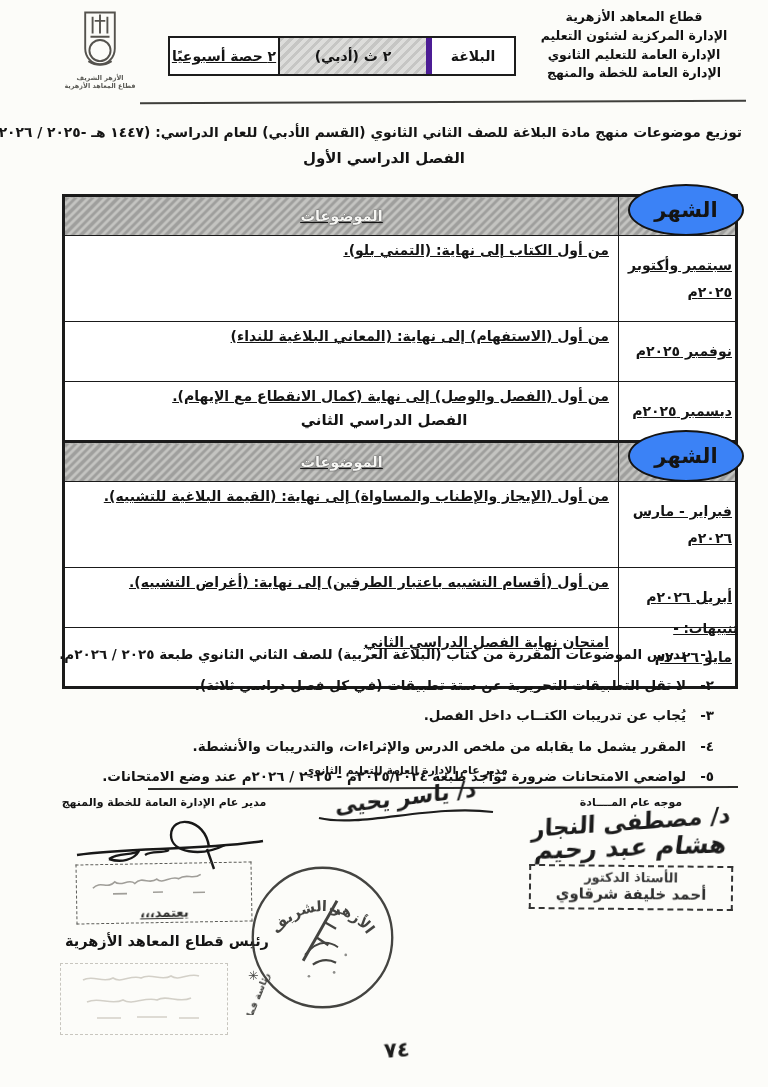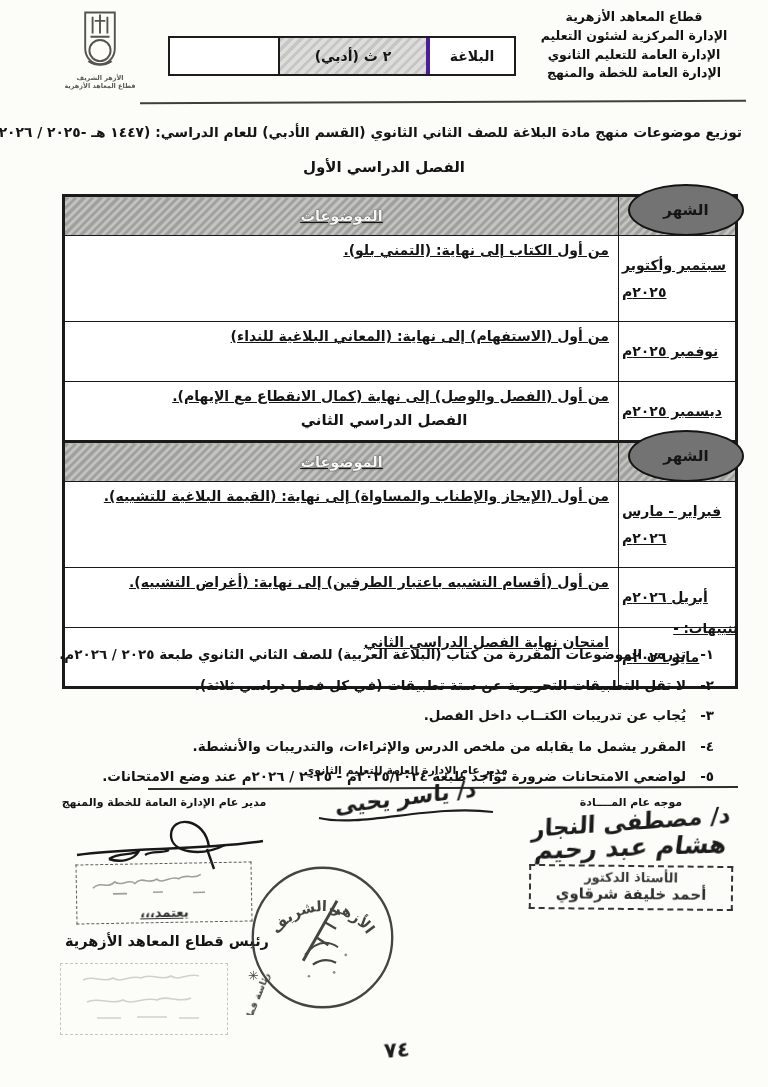--- a/index.html
+++ b/index.html
@@ -6,46 +6,46 @@
   *{box-sizing:border-box;font-family:"DejaVu Sans",sans-serif;}
   .page{position:relative;width:768px;height:1087px;margin:0 auto;background:#fcfcf9;overflow:hidden;color:#141414;direction:rtl;}
 
   
   .org-block{position:absolute;top:8px;left:508px;width:252px;text-align:center;font-weight:bold;font-size:12.5px;line-height:1.5;color:#101010;}
   .logo{position:absolute;top:8px;left:50px;width:100px;text-align:center;}
   .logo svg{display:block;margin:0 auto;}
   .logo-cap{font-size:6.5px;font-weight:bold;color:#5a5a55;line-height:1.3;filter:blur(.2px);}
   .info-strip{position:absolute;top:36px;left:168px;width:348px;height:40px;border:2px solid #1c1c1c;display:flex;direction:rtl;background:#fff;}
   .info-cell{display:flex;align-items:center;justify-content:center;font-weight:bold;font-size:14px;}
-  .cell-subject{width:88px;border-left:4px solid #4c1d95;}
+  .cell-subject{width:88px;border-left:6px solid #4c1d95;}
   .cell-grade{width:148px;border-left:2px solid #1c1c1c;background:repeating-linear-gradient(135deg,#c6c6c4 0 3px,#dddddb 3px 7px);}
   .cell-weekly{flex:1;text-decoration:underline;}
   .header-rule{position:absolute;top:101px;left:140px;width:606px;border-top:2px solid #3f3f3c;transform:rotate(-.25deg);}
 
   
   .doc-title{position:absolute;top:124px;right:26px;left:16px;font-size:13.8px;font-weight:bold;white-space:nowrap;letter-spacing:-.2px;}
   .sec-heading{position:absolute;width:100%;text-align:center;font-size:15px;font-weight:bold;}
-  .sec1{top:158px;}
+  .sec1{top:149px;}
   .sec2{top:411px;}
 
   
   .tbl-wrap{position:absolute;left:62px;width:676px;}
   .tbl1{top:194px;}
   .tbl2{top:440px;}
   table{width:100%;border-collapse:collapse;direction:rtl;background:#fff;text-decoration:underline;}
   table,td{border:1.8px solid #1a1a1a;}
   table{border-width:3px;}
   td{font-weight:bold;font-size:14px;padding:3px 9px;}
   .hatch{background:repeating-linear-gradient(135deg,#9f9f9d 0 3px,#c4c4c1 3px 6px);}
   td.col-topics-h{text-align:center;color:#f7f7f4;text-shadow:0 0 2px #4a4a4a,0 0 1px #333;font-size:14.5px;height:40px;}
-  td.month-cell{text-align:left;vertical-align:middle;line-height:1.9;padding:16px 3px;margin-top:16px;}
+  td.month-cell{text-align:right;vertical-align:middle;line-height:1.9;padding:16px 3px;margin-top:16px;}
   td.topic-cell{text-align:right;vertical-align:top;padding-top:6px;}
   .row-tall td{height:72px;}
   .row-mid td{height:34px;}
-  .ellipse{position:absolute;top:-10px;right:-6px;width:116px;height:52px;border:2px solid #141414;border-radius:50%;background:#737373;display:flex;align-items:center;justify-content:center;font-size:15px;font-weight:bold;z-index:2;}
+  .ellipse{position:absolute;top:-10px;right:-6px;width:116px;height:52px;border:2px solid #141414;border-radius:50%;background:#3b82f6;display:flex;align-items:center;justify-content:center;font-size:21px;font-weight:bold;z-index:2;}
 
   
   .notes{position:absolute;top:620px;right:30px;left:24px;font-weight:bold;font-size:13.5px;}
   .notes-heading{text-decoration:underline;margin-bottom:8px;}
   .note-item{display:flex;direction:rtl;margin:0 24px 9px 0;line-height:1.6;}
   .note-num{width:28px;flex:none;unicode-bidi:isolate;}
   .sig-rule{position:absolute;top:787px;left:148px;width:590px;border-top:2.2px solid #2e2e2c;transform:rotate(-.2deg);}
 
   
   .sig-title{font-size:11px;font-weight:bold;}
@@ -88,20 +88,21 @@
         <path d="M24,50 q11,7 22,0"></path>
       </g>
     </svg>
     <div class="logo-cap">الأزهر الشريف</div>
     <div class="logo-cap">قطاع المعاهد الأزهرية</div>
   </div>
 
   <div class="info-strip">
     <div class="info-cell cell-subject">البلاغة</div>
     <div class="info-cell cell-grade">٢ ث (أدبي)</div>
+    <div class="info-cell cell-weekly">٢ حصة أسبوعيًا</div>
   </div>
 
   <div class="header-rule"></div>
 
   <div class="doc-title">توزيع موضوعات منهج مادة البلاغة للصف الثاني الثانوي (القسم الأدبي) للعام الدراسي: (١٤٤٧ هـ -٢٠٢٥ / ٢٠٢٦ م)</div>
 
   <div class="sec-heading sec1">الفصل الدراسي الأول</div>
 
   <div class="tbl-wrap tbl1">
     <div class="ellipse">الشهر</div>

